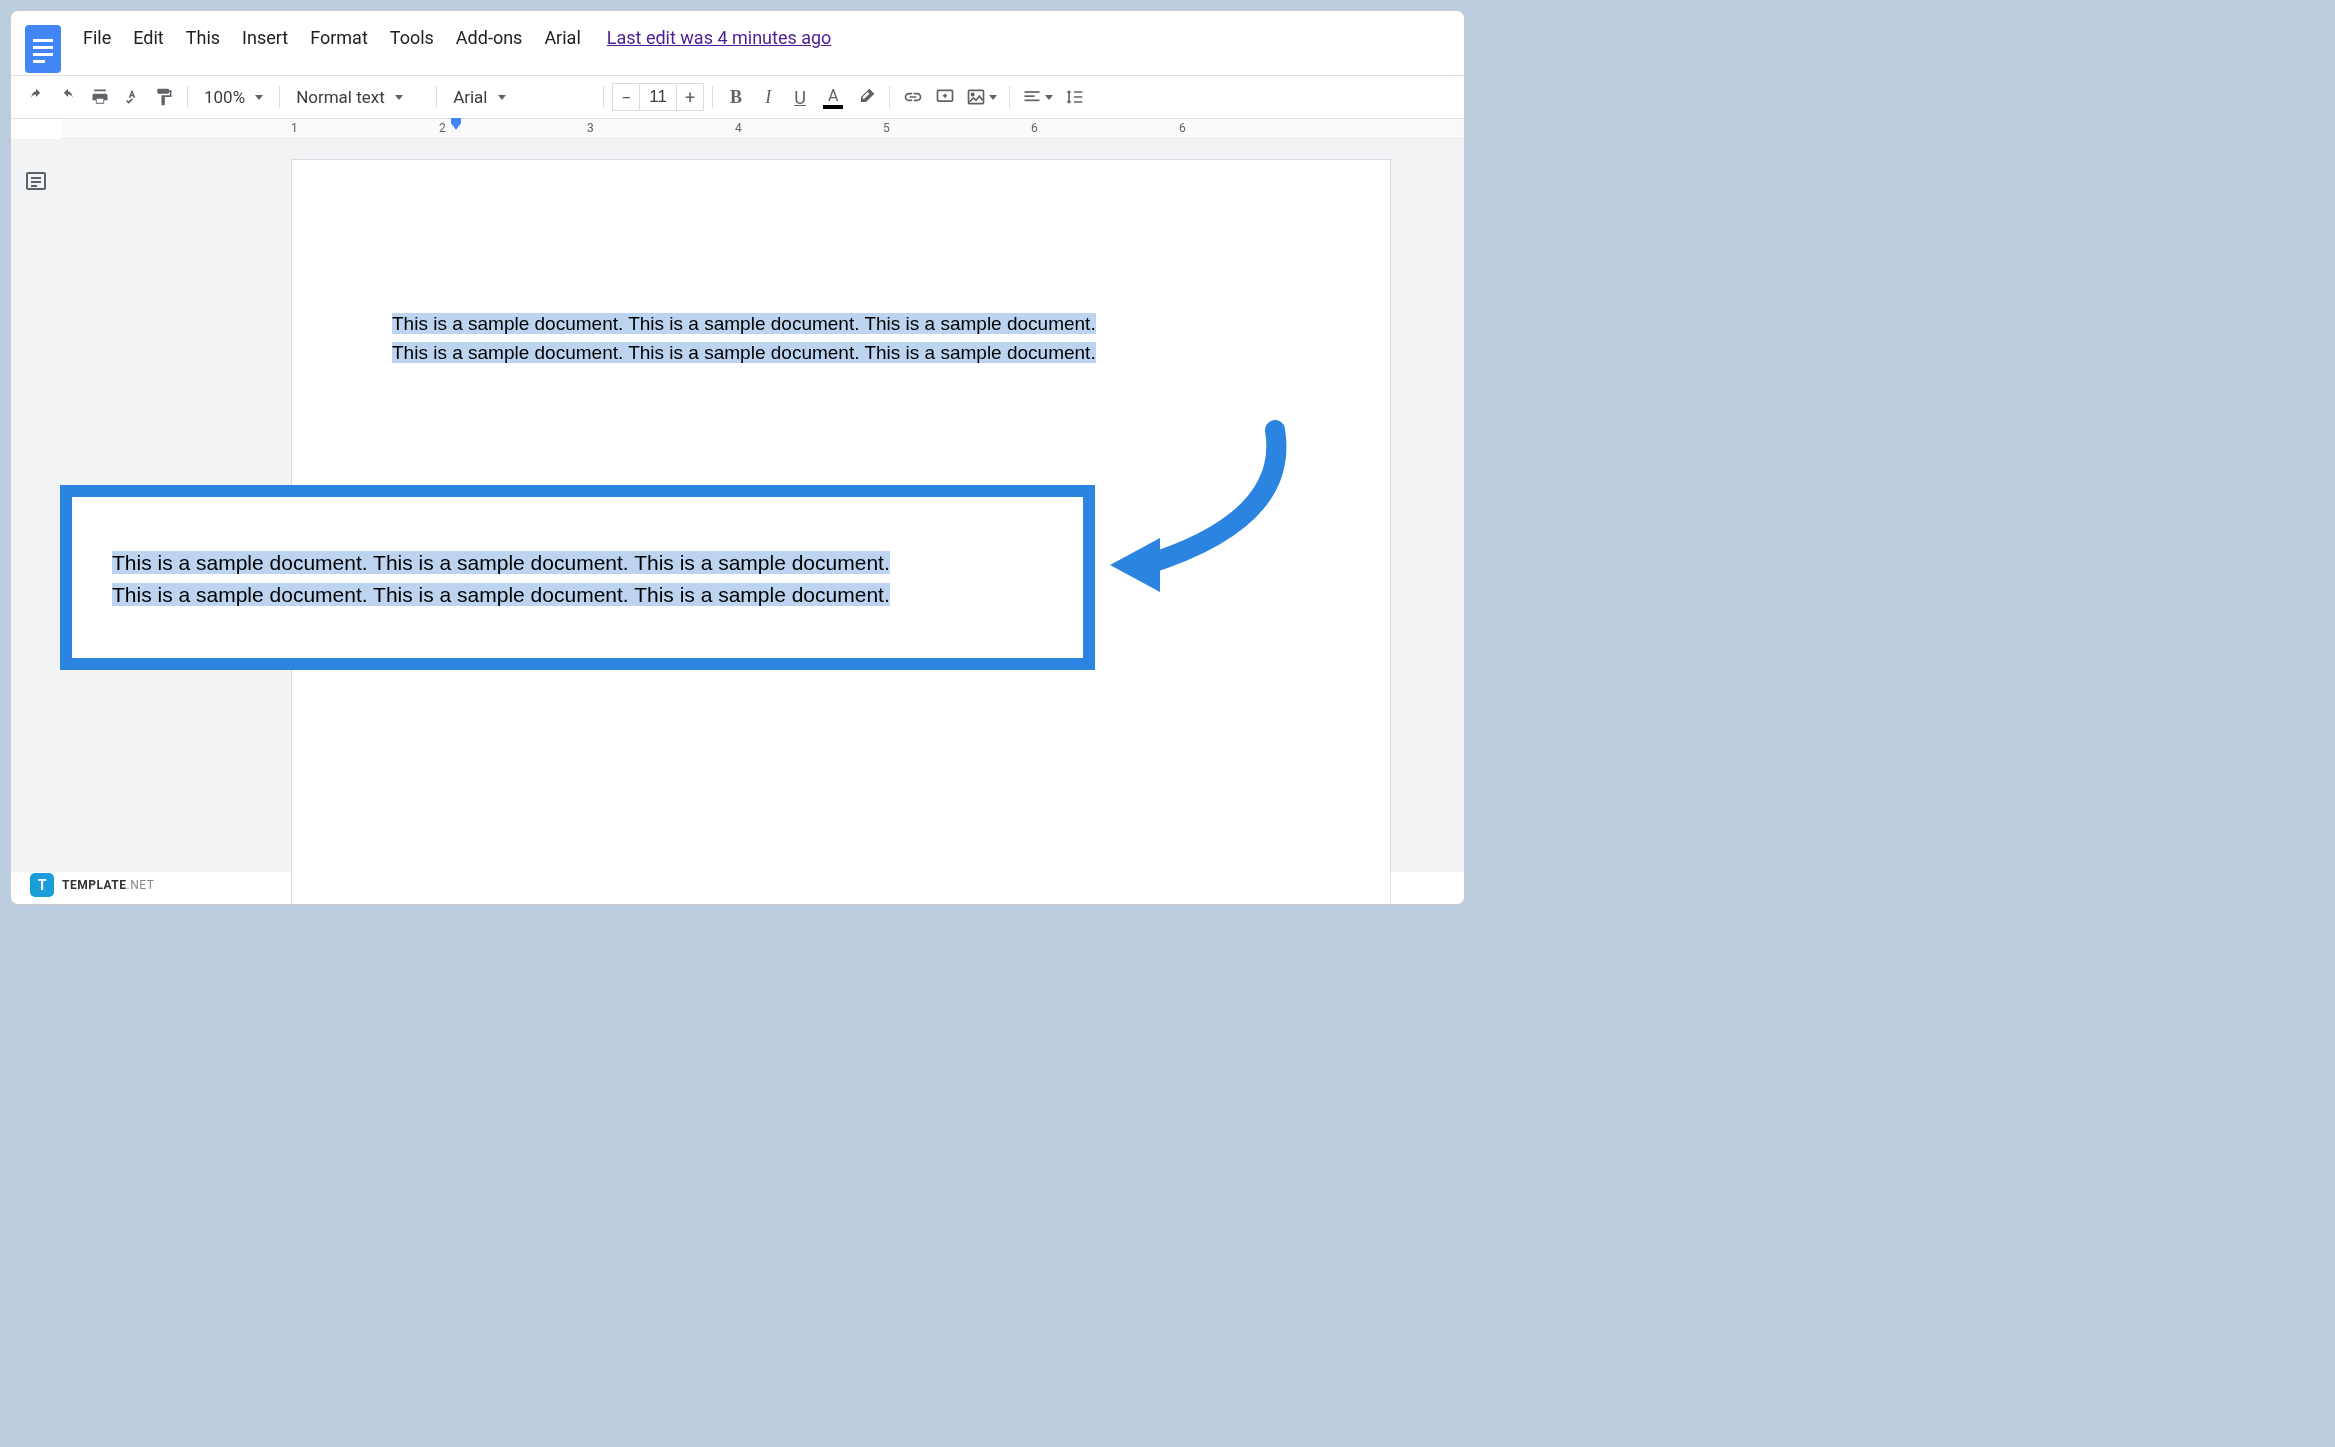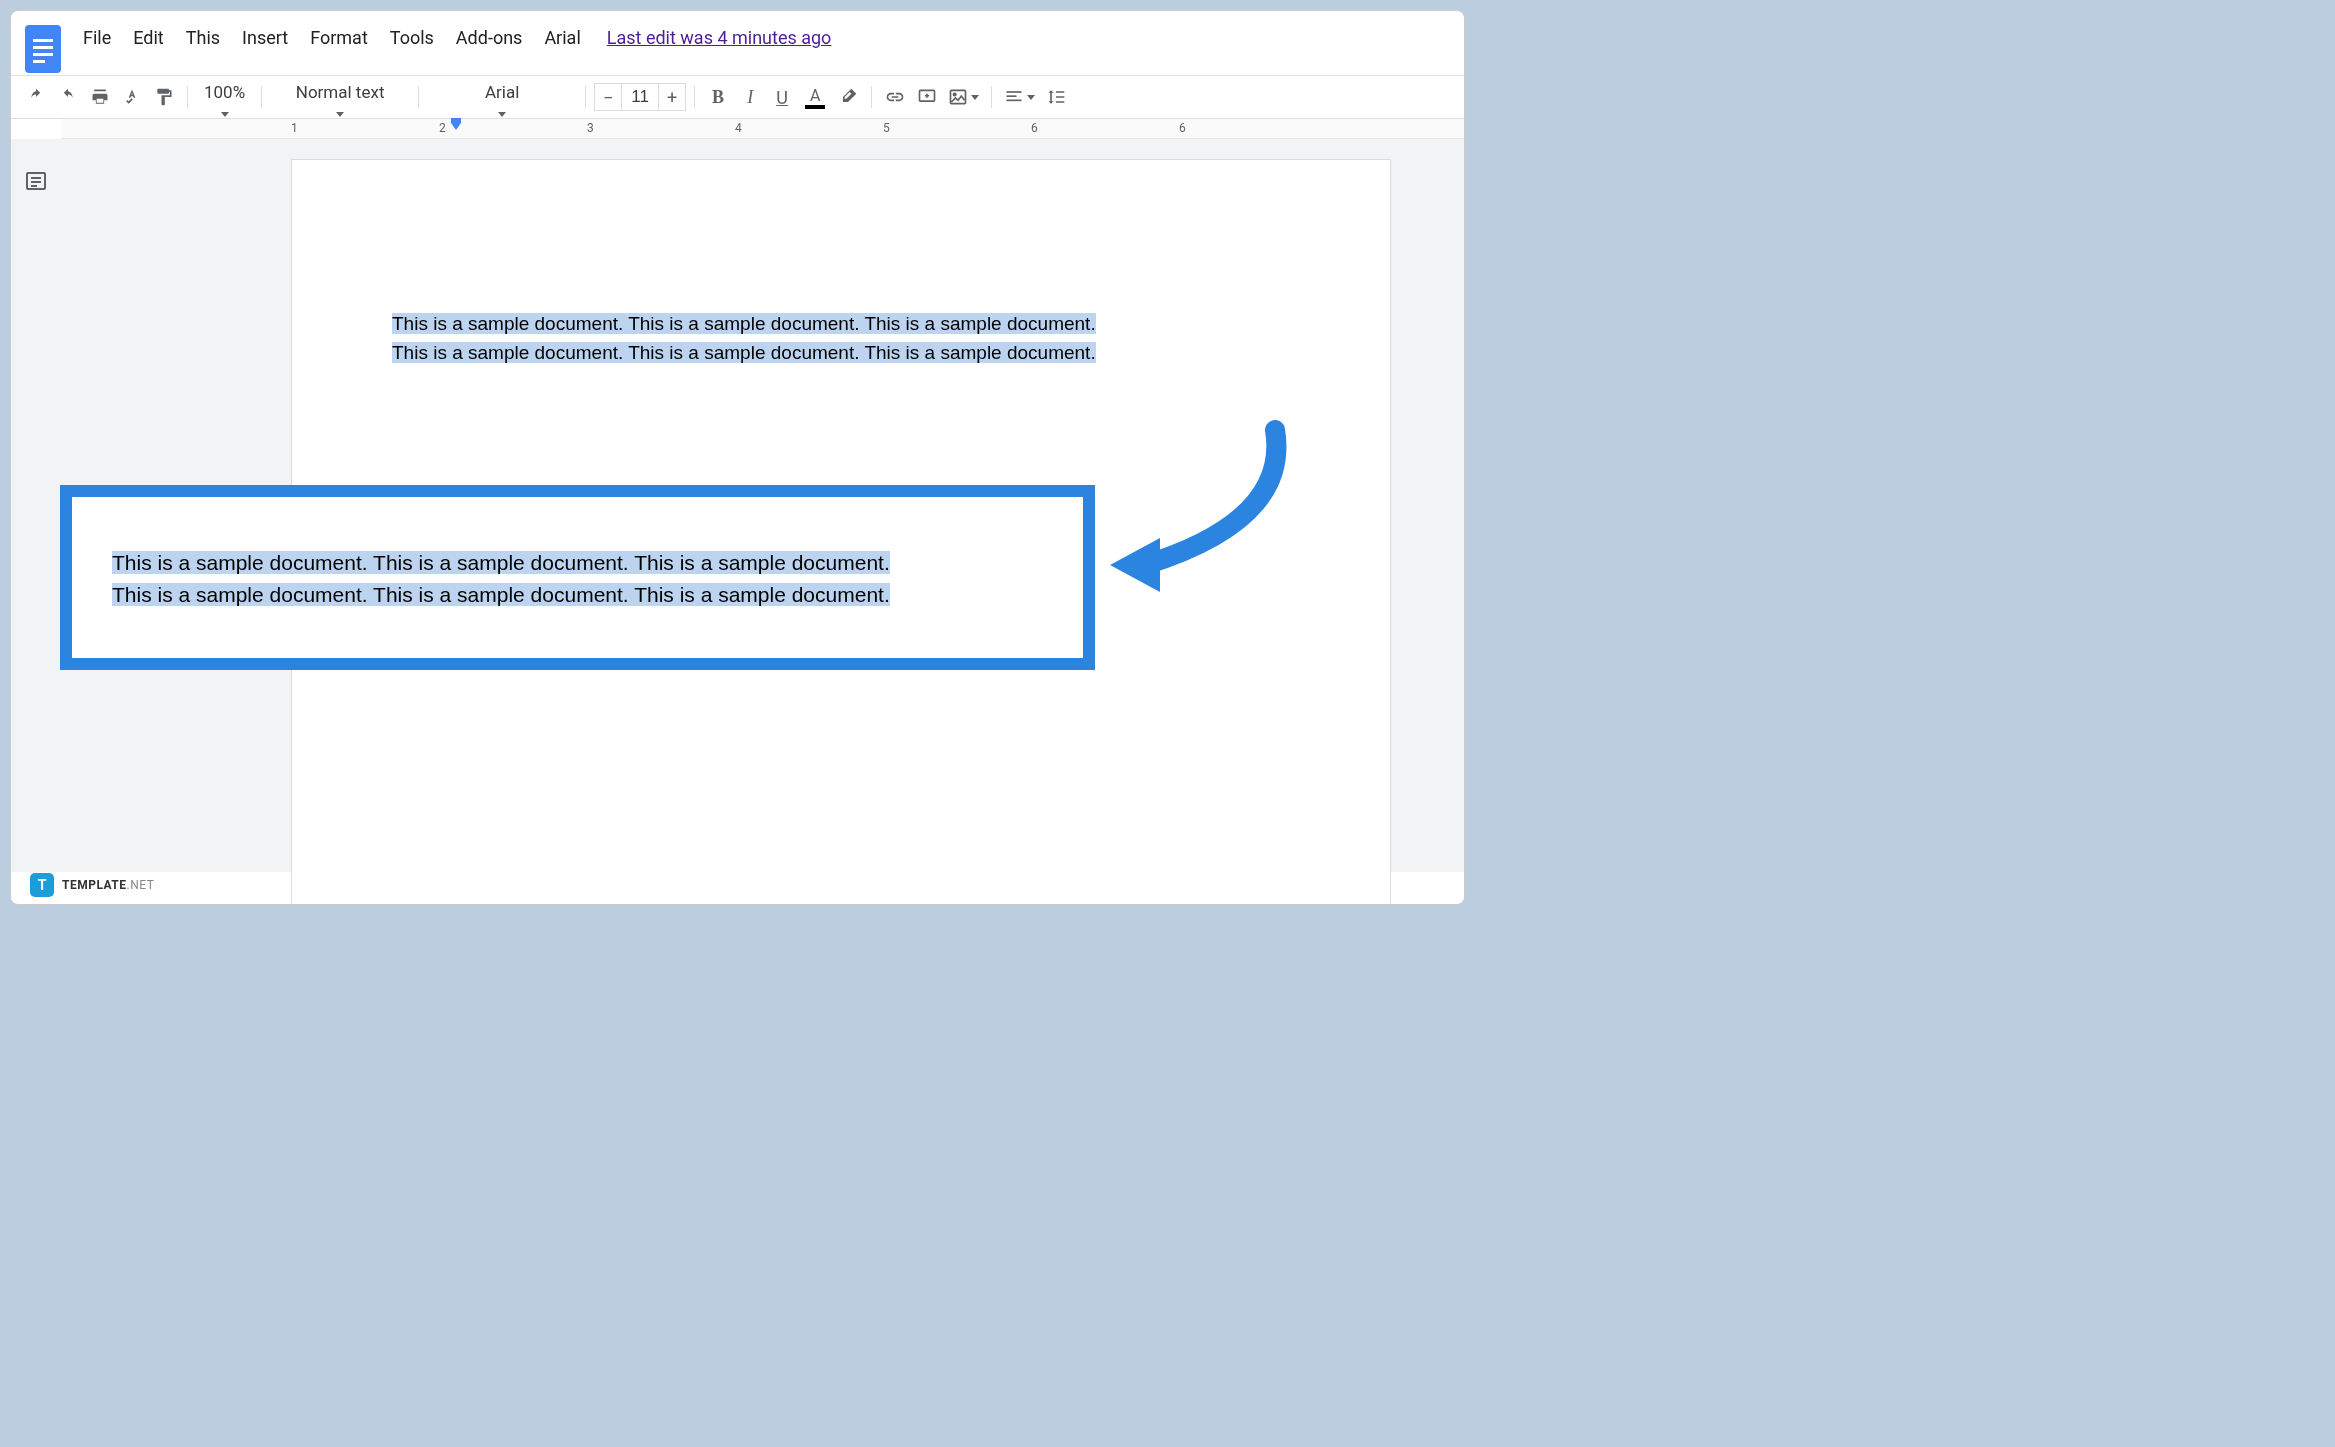--- a/index.html
+++ b/index.html
@@ -104,21 +104,20 @@
 }
 .tb-dropdown {
   display: flex;
   align-items: center;
   padding: 0 8px;
   height: 30px;
   cursor: pointer;
   color: #3c4043;
   font-size: 17px;
   gap: 10px;
-  flex-direction: column;
 }
 .caret {
   width: 0; height: 0;
   border-left: 4px solid transparent;
   border-right: 4px solid transparent;
   border-top: 5px solid #5f6368;
 }
 .font-size-box {
   display: flex;
   align-items: center;

